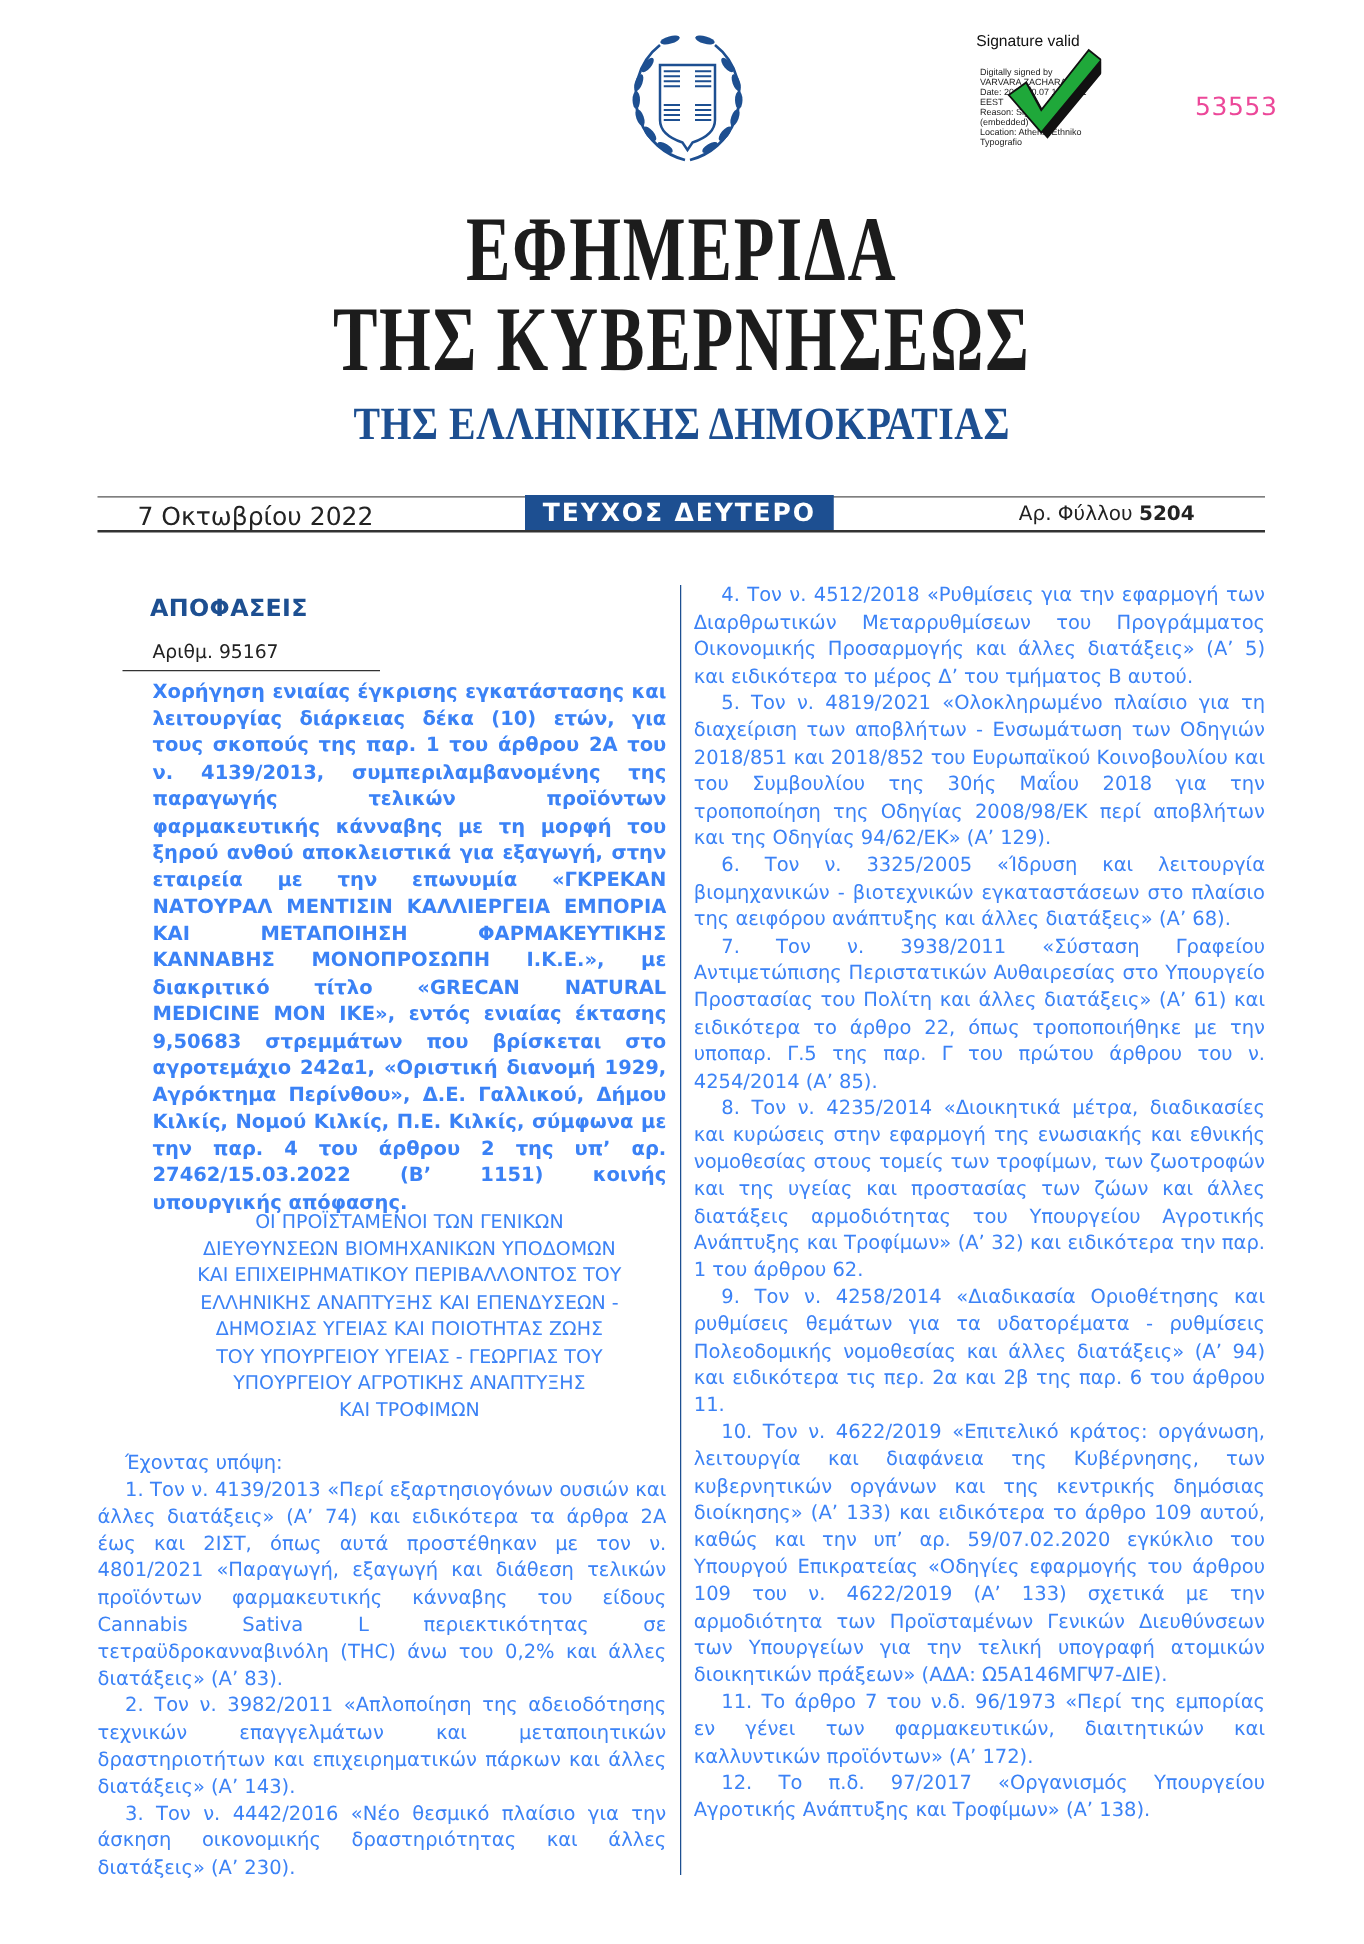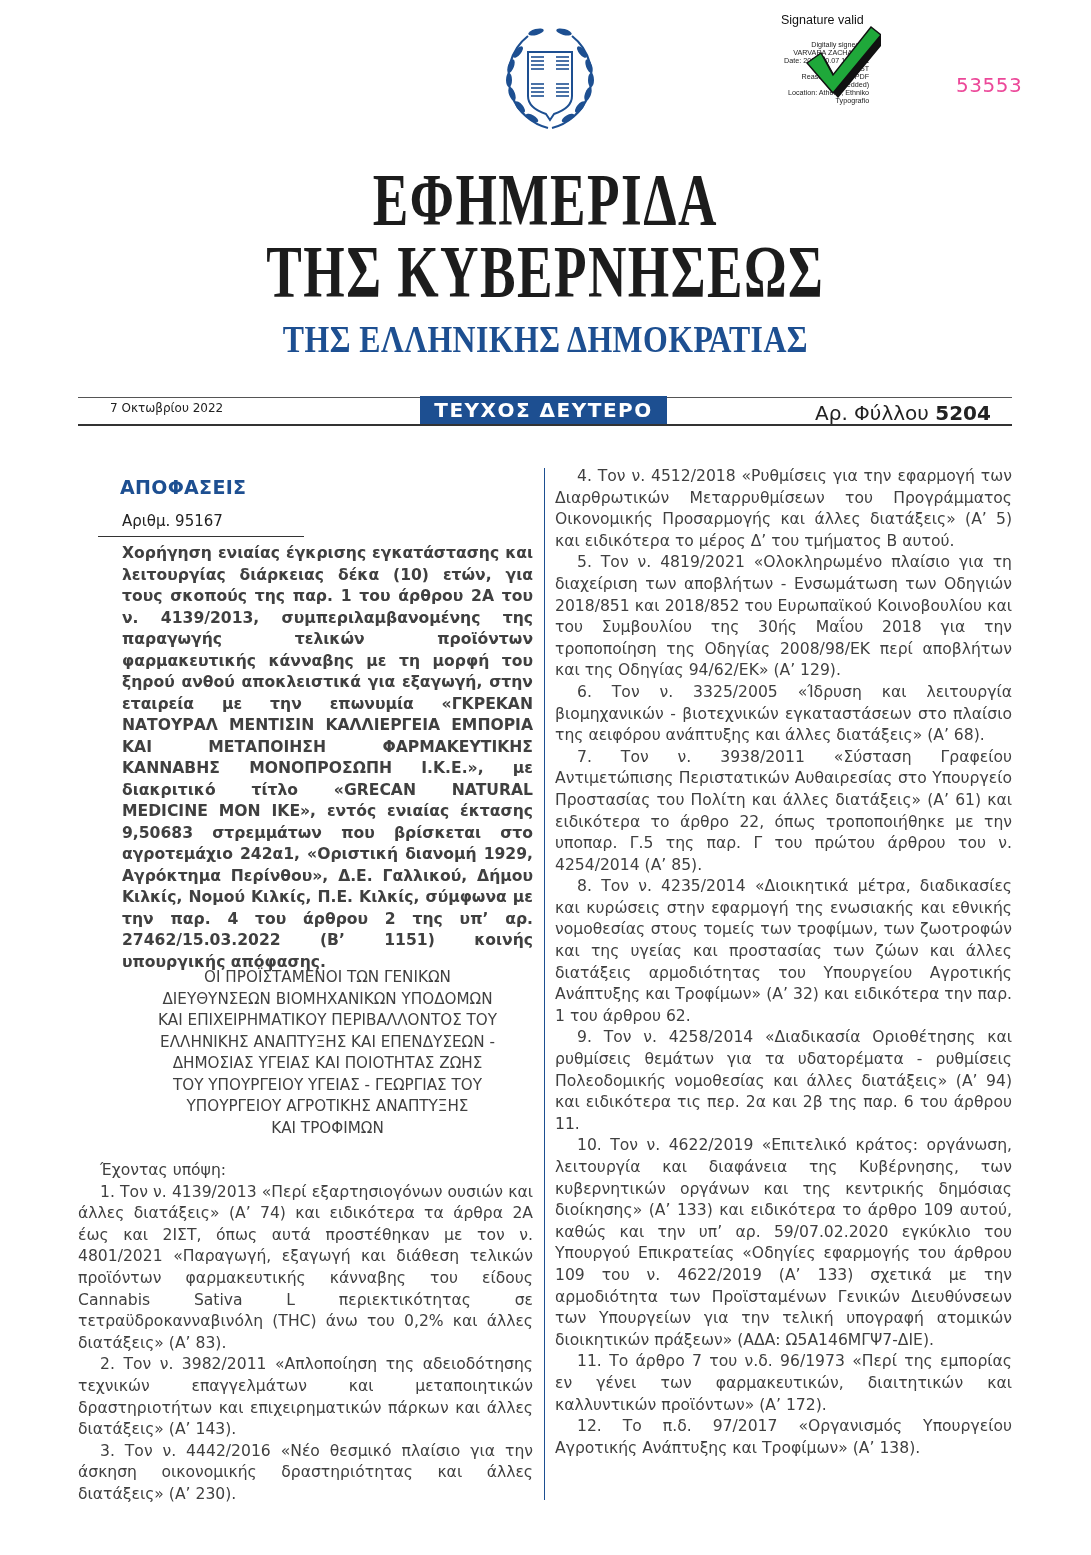--- a/index.html
+++ b/index.html
@@ -4,53 +4,53 @@
   <style>
     html, body { margin: 0; padding: 0; background: #ffffff; }
     body { width: 1091px; height: 1555px; position: relative; overflow: hidden;
            font-family: "DejaVu Sans", sans-serif; color: #1a1a1a; }
     .abs { position: absolute; }
 
     
     .emblem { left: 498px; top: 22px; width: 104px; height: 112px; }
 
     
-    .sig { left: 781px; top: 13px; width: 110px; height: 120px; font-family: "Liberation Sans", sans-serif; text-align: right; }
+    .sig { left: 781px; top: 26px; width: 110px; height: 120px; font-family: "Liberation Sans", sans-serif; }
     .sig-title { position: absolute; left: 0; top: 0; font-size: 12.5px; color: #111; white-space: nowrap; }
     .sig-lines { position: absolute; left: 3px; top: 28px; font-size: 7.2px; line-height: 8px; color: #222; white-space: nowrap; }
     .sig-check { position: absolute; left: 20px; top: 6px; width: 80px; height: 80px; }
 
     .page-number { left: 956px; top: 73px; font-size: 20px; font-family: "DejaVu Sans", sans-serif; color: #ec4899; letter-spacing: 0.5px; }
 
     
     .mast1, .mast2 { left: 0; width: 1091px; text-align: center; font-family: "Liberation Serif", serif;
            font-weight: bold; color: #1c1c1c; transform: scaleX(0.72); transform-origin: 545px 0; }
     .mast1 { top: 160px; font-size: 74px; line-height: 80px; letter-spacing: 2px; }
     .mast2 { top: 232px; font-size: 74px; line-height: 80px; letter-spacing: 2px; }
     .mast3 { left: 0; width: 1091px; top: 318px; text-align: center; font-family: "Liberation Serif", serif;
              font-weight: bold; font-size: 37px; color: #1d4f91; transform: scaleX(0.86); transform-origin: 545px 0; letter-spacing: 0.5px; }
 
     
     .bar-top { left: 78px; top: 397px; width: 934px; height: 1px; background: #555; }
     .bar-bottom { left: 78px; top: 424px; width: 934px; height: 2px; background: #333; }
-    .issue-date { left: 110px; top: 401px; font-size: 12px; color: #222; }
+    .issue-date { left: 110px; top: 401px; font-size: 20px; color: #222; }
     .issue-box { left: 420px; top: 396px; width: 247px; height: 29px; background: #1d4f91; color: #fff;
                  text-align: center; font-size: 20px; font-weight: bold; line-height: 29px; letter-spacing: 1.5px; }
-    .sheet-no { left: 815px; top: 401px; font-size: 20px; color: #222; }
+    .sheet-no { left: 815px; top: 401px; font-size: 16px; color: #222; }
     .sheet-no b { font-weight: bold; }
 
     
     .col-divider { left: 544px; top: 468px; width: 1px; height: 1032px; background: #1d4f91; }
 
     
     .section-title { left: 120px; top: 476px; font-size: 19px; font-weight: bold; color: #1d4f91; letter-spacing: 0.3px; }
     .decision-no { left: 122px; top: 512px; font-size: 15px; color: #222; }
     .decision-rule { left: 98px; top: 536px; width: 206px; height: 1px; background: #333; }
 
-    .col { font-size: 15.6px; line-height: 21.6px; color: #404040; text-align: justify; }
+    .col { font-size: 15.6px; line-height: 21.6px; color: #3b82f6; text-align: justify; }
     .col p { margin: 0; }
     .subject { left: 122px; top: 543px; width: 411px; font-weight: bold; line-height: 21.5px; }
     .authority { left: 122px; top: 967px; width: 411px; font-size: 15.2px; line-height: 21.5px; text-align: center; }
     .intro-list { left: 78px; top: 1160px; width: 455px; }
     .right-list { left: 555px; top: 466px; width: 457px; }
     .indent { text-indent: 22px; }
     .lead-ind { padding-left: 22px; }
   </style>
 </head>
 <body>

